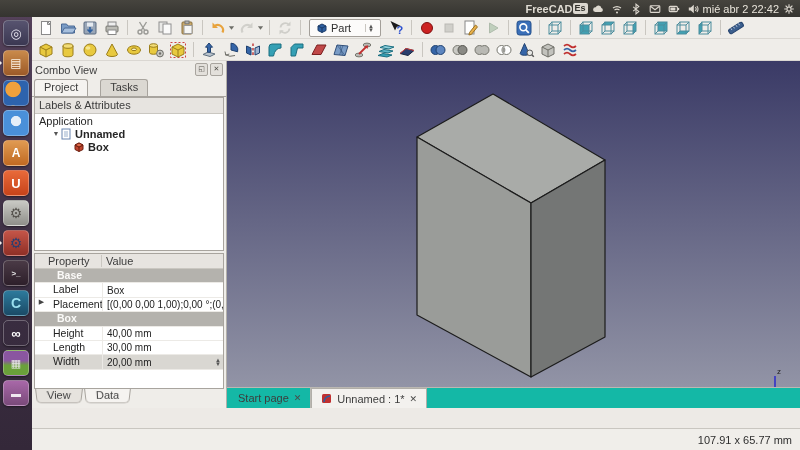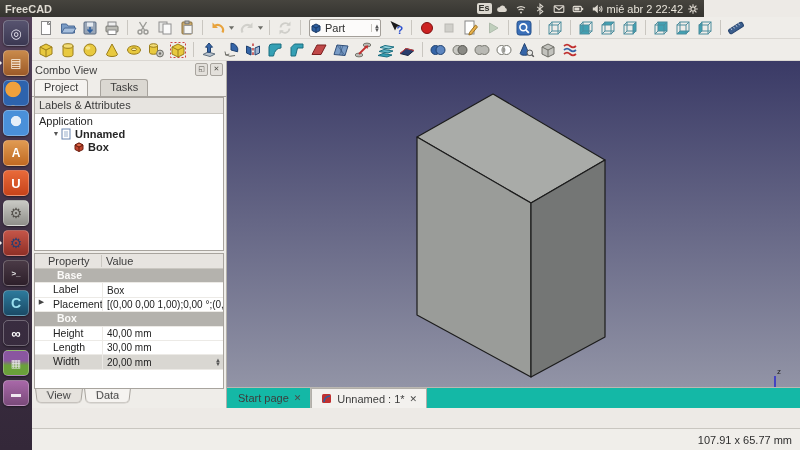--- a/index.html
+++ b/index.html
@@ -1,22 +1,22 @@
 <!DOCTYPE html>
 <html><head>
 <meta charset="utf-8">
 <style>
   html,body{margin:0;padding:0;background:#000;}
   #screen{position:relative;width:800px;height:450px;overflow:hidden;
     font-family:"Liberation Sans","DejaVu Sans",sans-serif;background:#edeae6;}
 
   
-  #system-bar{position:absolute;left:0;top:0;width:704px;height:17px;
+  #system-bar{position:absolute;left:0;top:0;width:800px;height:17px;
     background:linear-gradient(#46443e,#353430);color:#e8e4da;display:flex;
-    align-items:center;justify-content:space-between;font-size:11px;box-sizing:border-box;padding:0 5px;}
+    align-items:center;justify-content:flex-end;font-size:11px;box-sizing:border-box;padding:0 5px;}
   #app-title{font-weight:bold;color:#dfdbd2;}
   #tray{display:flex;align-items:center;gap:4px;}
   .kbd-ind{background:#dcd8d0;color:#35342f;font-size:9px;font-weight:bold;
     border-radius:2px;padding:0 2px;line-height:11px;}
   .tray-ico{display:flex;align-items:center;}
   #clock{color:#e8e4da;}
 
   
   #launcher{position:absolute;left:0;top:17px;width:32px;height:433px;
     background:linear-gradient(180deg,#54415a 0%,#3b2e42 60%,#342839 100%);overflow:hidden;}
@@ -29,21 +29,21 @@
 
   
   #app{position:absolute;left:32px;top:17px;width:768px;height:433px;background:#edeae6;}
   .toolbar{display:flex;align-items:center;height:22px;box-sizing:border-box;
     padding:0 4px;gap:2px;background:#efede9;border-bottom:1px solid #dad7d2;}
   .tb-btn{width:20px;height:20px;display:flex;align-items:center;justify-content:center;border-radius:2px;}
   .tb-btn.dis{opacity:.55;}
   .tb-sep{width:1px;height:15px;background:#c9c6c0;margin:0 3px;}
   .tb-caret{display:flex;align-items:center;margin-left:-2px;}
   .wb-combo{display:flex;align-items:center;gap:3px;height:18px;width:72px;background:#fcfbfa;
-    border:1px solid #a39f99;border-radius:2px;padding:0 0;box-sizing:border-box;margin:0 3px;}
+    border:1px solid #a39f99;border-radius:2px;padding:0 6px;box-sizing:border-box;margin:0 3px;}
   .wb-label{font-size:11px;color:#2e2e2e;flex:1;}
   .wb-spin{display:flex;flex-direction:column;line-height:4px;font-size:6px;color:#555;
     border-left:1px solid #c9c6c0;padding-left:2px;}
 
   #main{position:absolute;left:0;top:44px;width:768px;height:347px;display:flex;}
 
   
   #combo-view{width:195px;box-sizing:border-box;background:#efede9;border-right:1px solid #b2afa9;
     display:flex;flex-direction:column;}
   .cv-title{height:17px;display:flex;align-items:center;justify-content:space-between;

